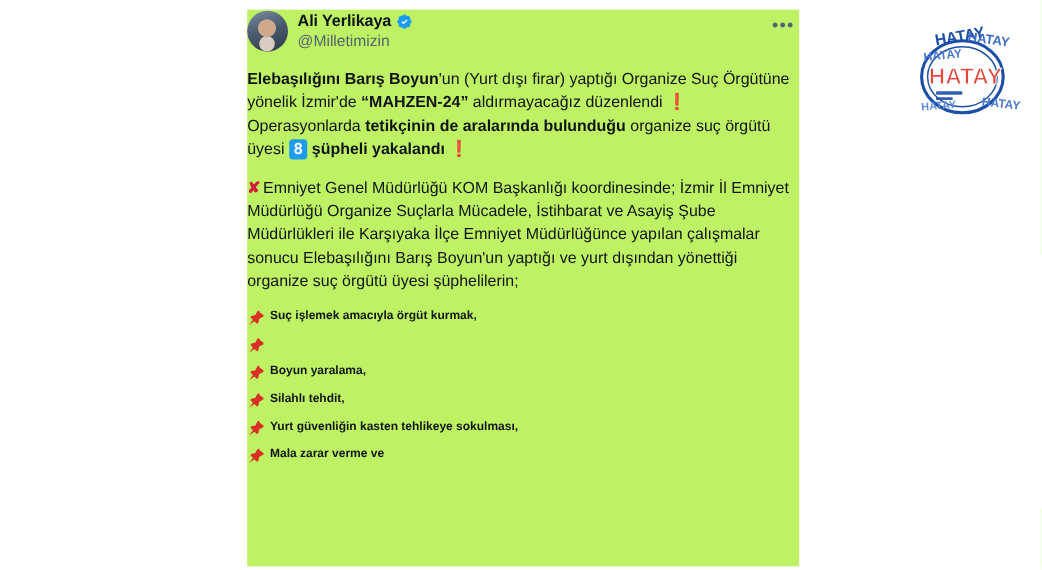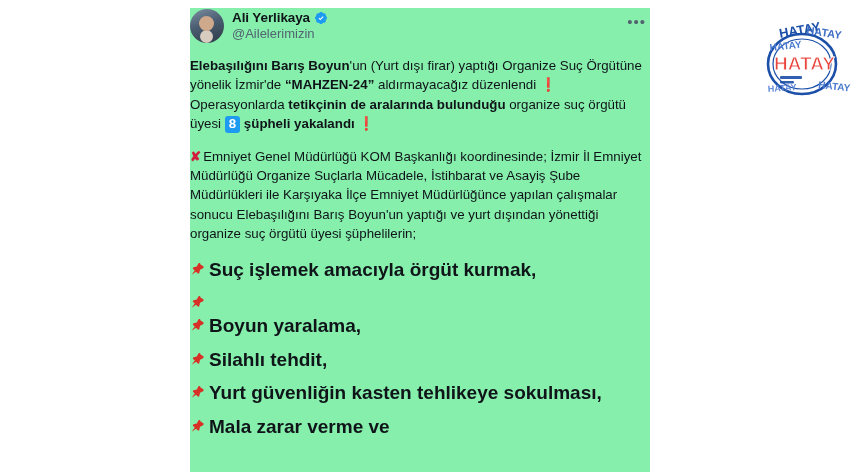--- a/index.html
+++ b/index.html
@@ -14,25 +14,25 @@
   }
   .page {
     position: relative;
     width: 868px;
     height: 475px;
     background: #ffffff;
   }
   
   .tweet-column {
     position: absolute;
-    left: 190px;
+    left: 206px;
     top: 8px;
     width: 460px;
     height: 467px;
-    background: #86efac;
+    background: #bef264;
   }
   .tweet-header {
     display: flex;
     align-items: flex-start;
     gap: 8px;
     position: relative;
     height: 44px;
   }
   .avatar {
     width: 34px;
@@ -103,21 +103,21 @@
     color: #d21c3c;
     font-weight: bold;
     margin-right: 2px;
   }
   .list { margin: 0; }
   .list-item {
     display: flex;
     align-items: flex-start;
     gap: 4px;
     margin-bottom: 7px;
-    font-size: 19px;
+    font-size: 10px;
     line-height: 1.4;
     color: #0f1419;
     font-weight: bold;
   }
   .pin {
     flex: 0 0 auto;
     width: 15px;
     height: 15px;
     margin-top: 1px;
   }
@@ -173,21 +173,21 @@
       <div class="name-block">
         <div class="name-row">
           <span class="display-name">Ali Yerlikaya</span>
           <span class="verified">
             <svg viewBox="0 0 24 24" width="14" height="14" xmlns="http://www.w3.org/2000/svg">
               <path fill="#1d9bf0" d="M22.25 12c0-1.43-.88-2.67-2.19-3.34.46-1.39.2-2.9-.81-3.91s-2.52-1.27-3.91-.81C14.67 2.63 13.43 1.75 12 1.75s-2.67.88-3.34 2.19c-1.39-.46-2.9-.2-3.91.81s-1.27 2.52-.81 3.91C2.63 9.33 1.75 10.57 1.75 12s.88 2.67 2.19 3.34c-.46 1.39-.2 2.9.81 3.91s2.52 1.27 3.91.81c.67 1.31 1.91 2.19 3.34 2.19s2.67-.88 3.34-2.19c1.39.46 2.9.2 3.91-.81s1.27-2.52.81-3.91c1.31-.67 2.19-1.91 2.19-3.34z"></path>
               <path fill="#ffffff" d="M10.8 15.9l-3-3 1.4-1.4 1.6 1.6 4.2-4.2 1.4 1.4-5.6 5.6z"></path>
             </svg>
           </span>
         </div>
-        <span class="handle">@Ailelerimizin</span>
+        <span class="handle">@Milletimizin</span>
       </div>
       <span class="more-dots">•••</span>
     </div>
 
     <div class="tweet-body">
 
       <p>
         <b>Elebaşılığını Barış Boyun</b><span>'un (Yurt dışı firar) yaptığı Organize Suç Örgütüne yönelik İzmir'de </span><b>“MAHZEN-24”</b><span> aldırmayacağız düzenlendi </span><span class="excl">❗</span>
         <span>Operasyonlarda </span><b>tetikçinin de aralarında bulunduğu</b><span> organize suç örgütü üyesi </span><span class="hl-badge">8</span> <b>şüpheli yakalandı</b> <span class="excl">❗</span>
       </p>

